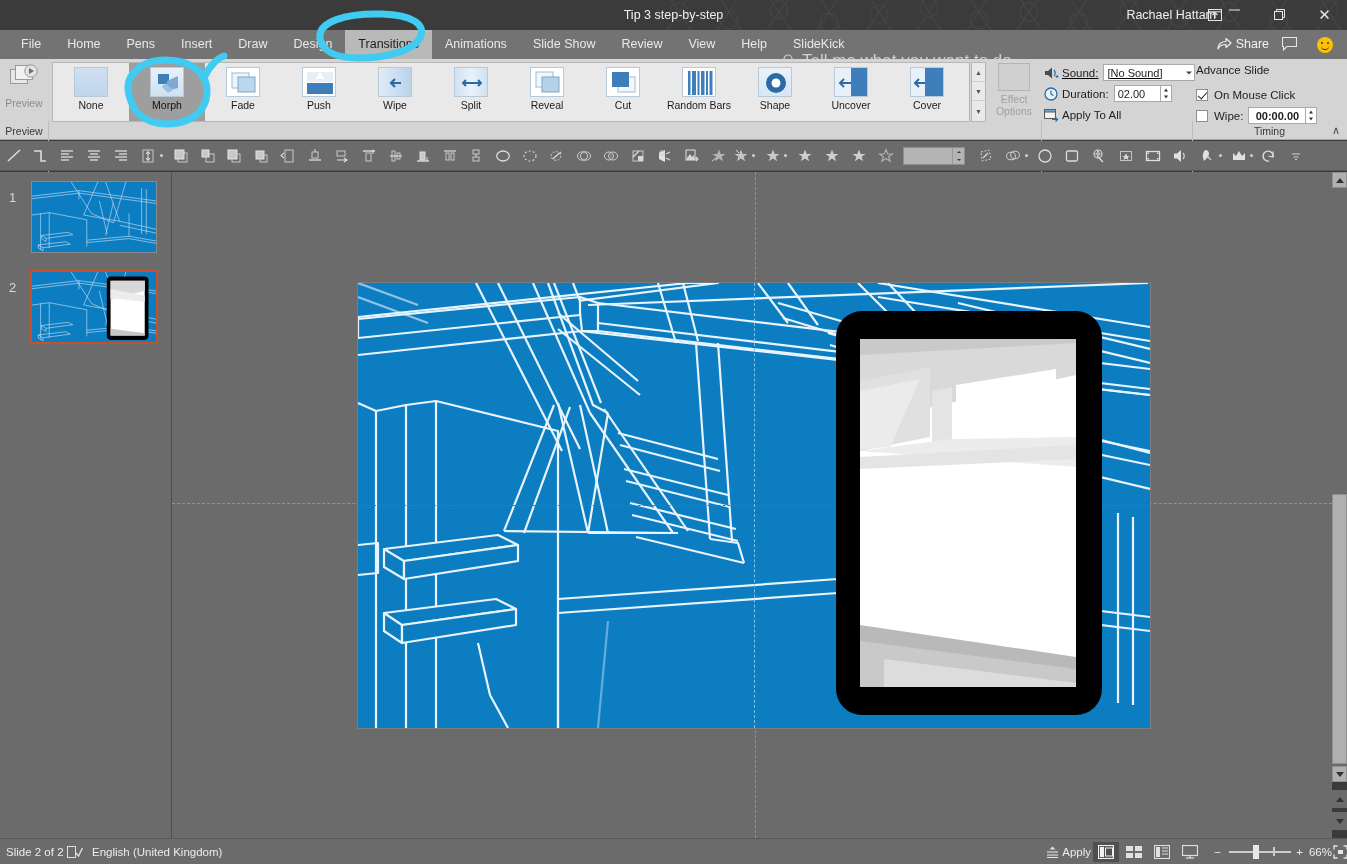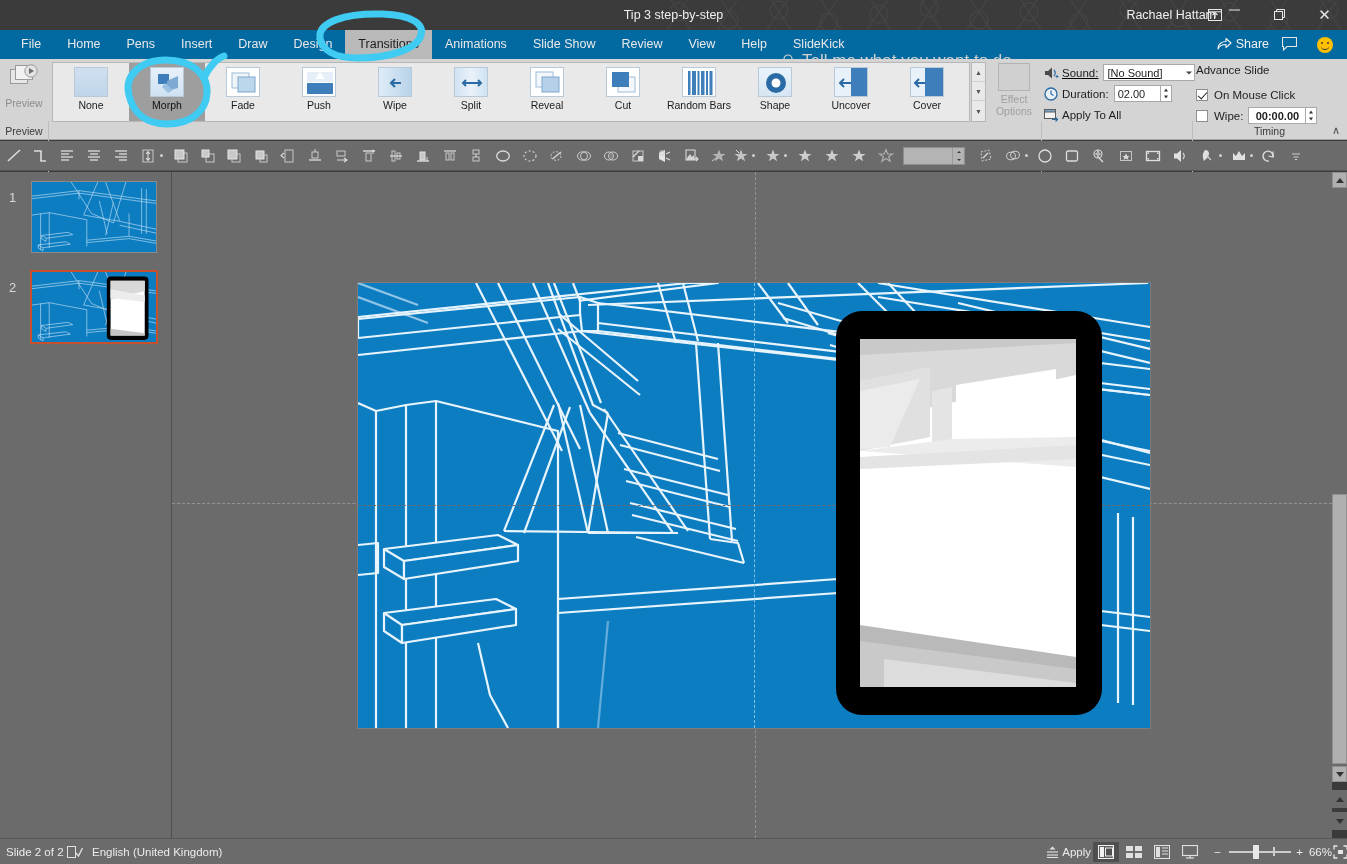--- a/index.html
+++ b/index.html
@@ -36,21 +36,21 @@
   }
   .tb-btn.ribbondisp { right: 110px; font-size: 11px; }
   .tb-btn.min  { right: 90px; }
   .tb-btn.max  { right: 45px; }
   .tb-btn.close{ right: 0px; font-size: 15px; }
   .tb-btn svg { display:block; margin: 9px auto 0; }
 
   
   .tabbar {
     position: absolute; left: 0; top: 30px; width: 1347px; height: 29px;
-    background: #0369a1;
+    background: #737373;
     text-decoration: underline;
   }
   .tabs { position: absolute; left: 8px; top: 0; height: 29px; display: flex; align-items: stretch; }
   .tab {
     padding: 0 13px; height: 29px; line-height: 29px;
     color: #e9e9e9; font-size: 12.5px; white-space: nowrap; cursor: default;
   }
   .tab.active { background: #b9b9b9; color: #1d1d1d; }
   .tellme {
     position: absolute; left: 783px; top: 16px; height: 29px; line-height: 29px;

